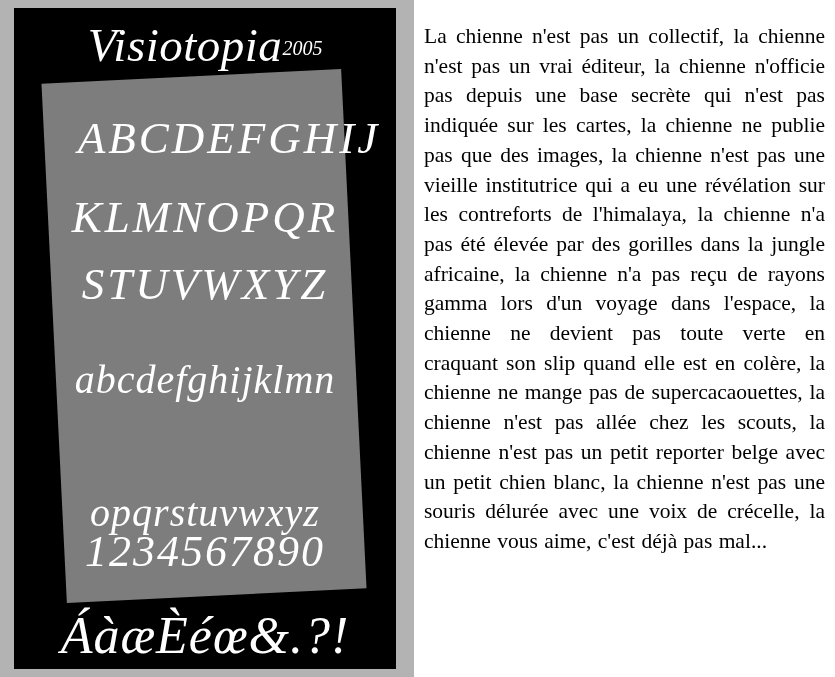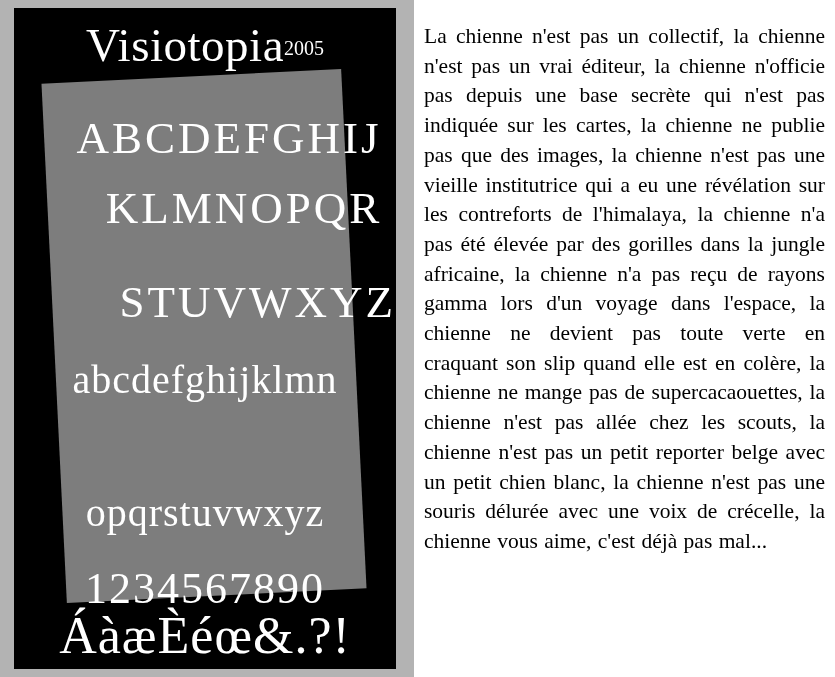--- a/index.html
+++ b/index.html
@@ -49,20 +49,21 @@
     transform: rotate(-2.8deg);
     transform-origin: 50% 50%;
   }
   #specimen-content {
     position: absolute;
     left: 0;
     top: 0;
     width: 447px;
     height: 661px;
     color: #ffffff;
+    font-style: italic;
   }
   .title-row {
     position: absolute;
     left: 0;
     top: 10px;
     width: 382px;
     text-align: center;
     white-space: nowrap;
   }
   .title-word {
@@ -91,29 +92,28 @@
     font-size: 45px;
     letter-spacing: 3px;
   }
   .lower {
     font-size: 40px;
     letter-spacing: 1px;
   }
   .digits {
     font-size: 44px;
     letter-spacing: 2px;
-    margin-top: 37px;
   }
   .accents {
     font-size: 52px;
     letter-spacing: 1px;
   }
   .r-upper-1 { top: 104px; padding-left: 24px; }
-  .r-upper-2 { top: 174px; margin-left: 39px; }
-  .r-upper-3 { top: 268px; text-align: right; }
+  .r-upper-2 { top: 183px; }
+  .r-upper-3 { top: 250px; }
   .r-lower-1 { top: 348px; }
   .r-lower-2 { top: 437px; margin-top: 44px; }
   .r-digits  { top: 518px; }
   .r-accents { top: 598px; }
 
   
   #text-panel {
     position: relative;
     width: 421px;
     height: 677px;

